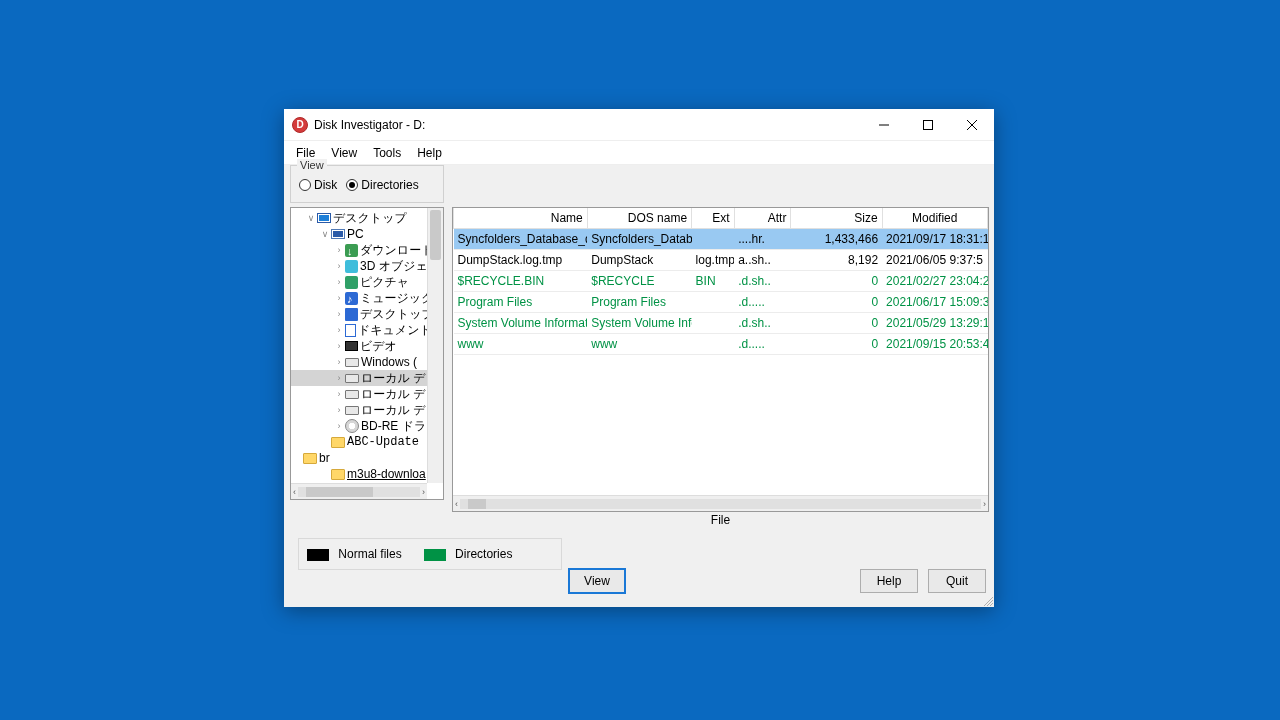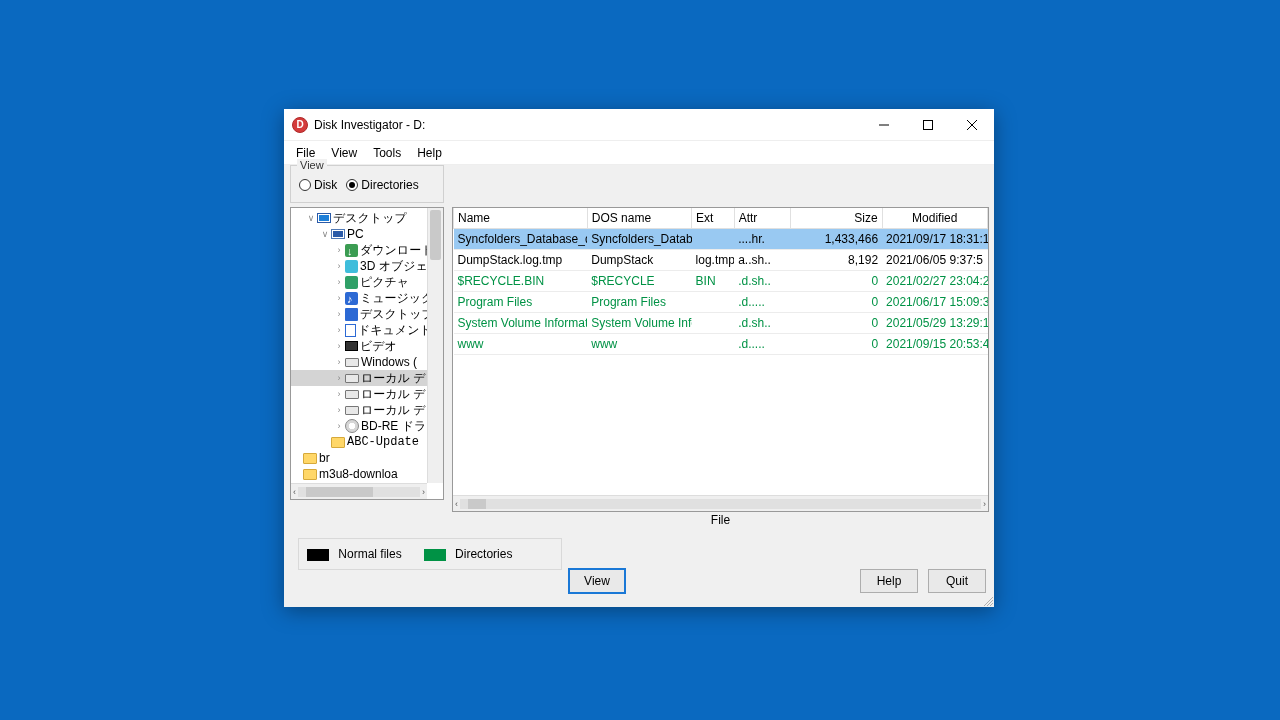--- a/index.html
+++ b/index.html
@@ -148,21 +148,21 @@
     display:flex;flex-direction:column;
   }
   .fp-table {
     height:316px;border:1px solid #999;background:#fff;position:relative;overflow:hidden;
   }
   table.filelist {
     width:100%;border-collapse:collapse;font-size:12px;table-layout:fixed;
   }
   table.filelist th {
     background:#fff;border:1px solid #e0e0e0;border-top:none;
-    font-weight:normal;padding:3px 4px;text-align:left;height:20px;
+    font-weight:normal;padding:3px 4px;text-align:right;height:20px;
     white-space:nowrap;overflow:hidden;
   }
   table.filelist th.ar{text-align:right;}
   table.filelist th.ac{text-align:center;}
   table.filelist td {
     border-bottom:1px solid #ececec;padding:3px 4px;height:20px;
     white-space:nowrap;overflow:hidden;
   }
   tr.file td{color:#000;}
   tr.dir td{color:#009245;}
@@ -326,21 +326,21 @@
             <div class="tree-row" style="padding-left: 28px; font-family: Liberation Mono, monospace;">
               <span class="tw"></span>
               <span class="ico folder"></span>
               <span class="label">ABC-Update</span>
             </div>
             <div class="tree-row" style="">
               <span class="tw"></span>
               <span class="ico folder"></span>
               <span class="label">br</span>
             </div>
-            <div class="tree-row" style="">
+            <div class="tree-row" style="padding-left: 28px; text-decoration: underline;">
               <span class="tw"></span>
               <span class="ico folder"></span>
               <span class="label">m3u8-downloa</span>
             </div>
           </div>
         <div class="vscr"></div>
         <div class="hscr-t">
           <span>‹</span>
           <div class="track">
               <div class="thumb"></div>

